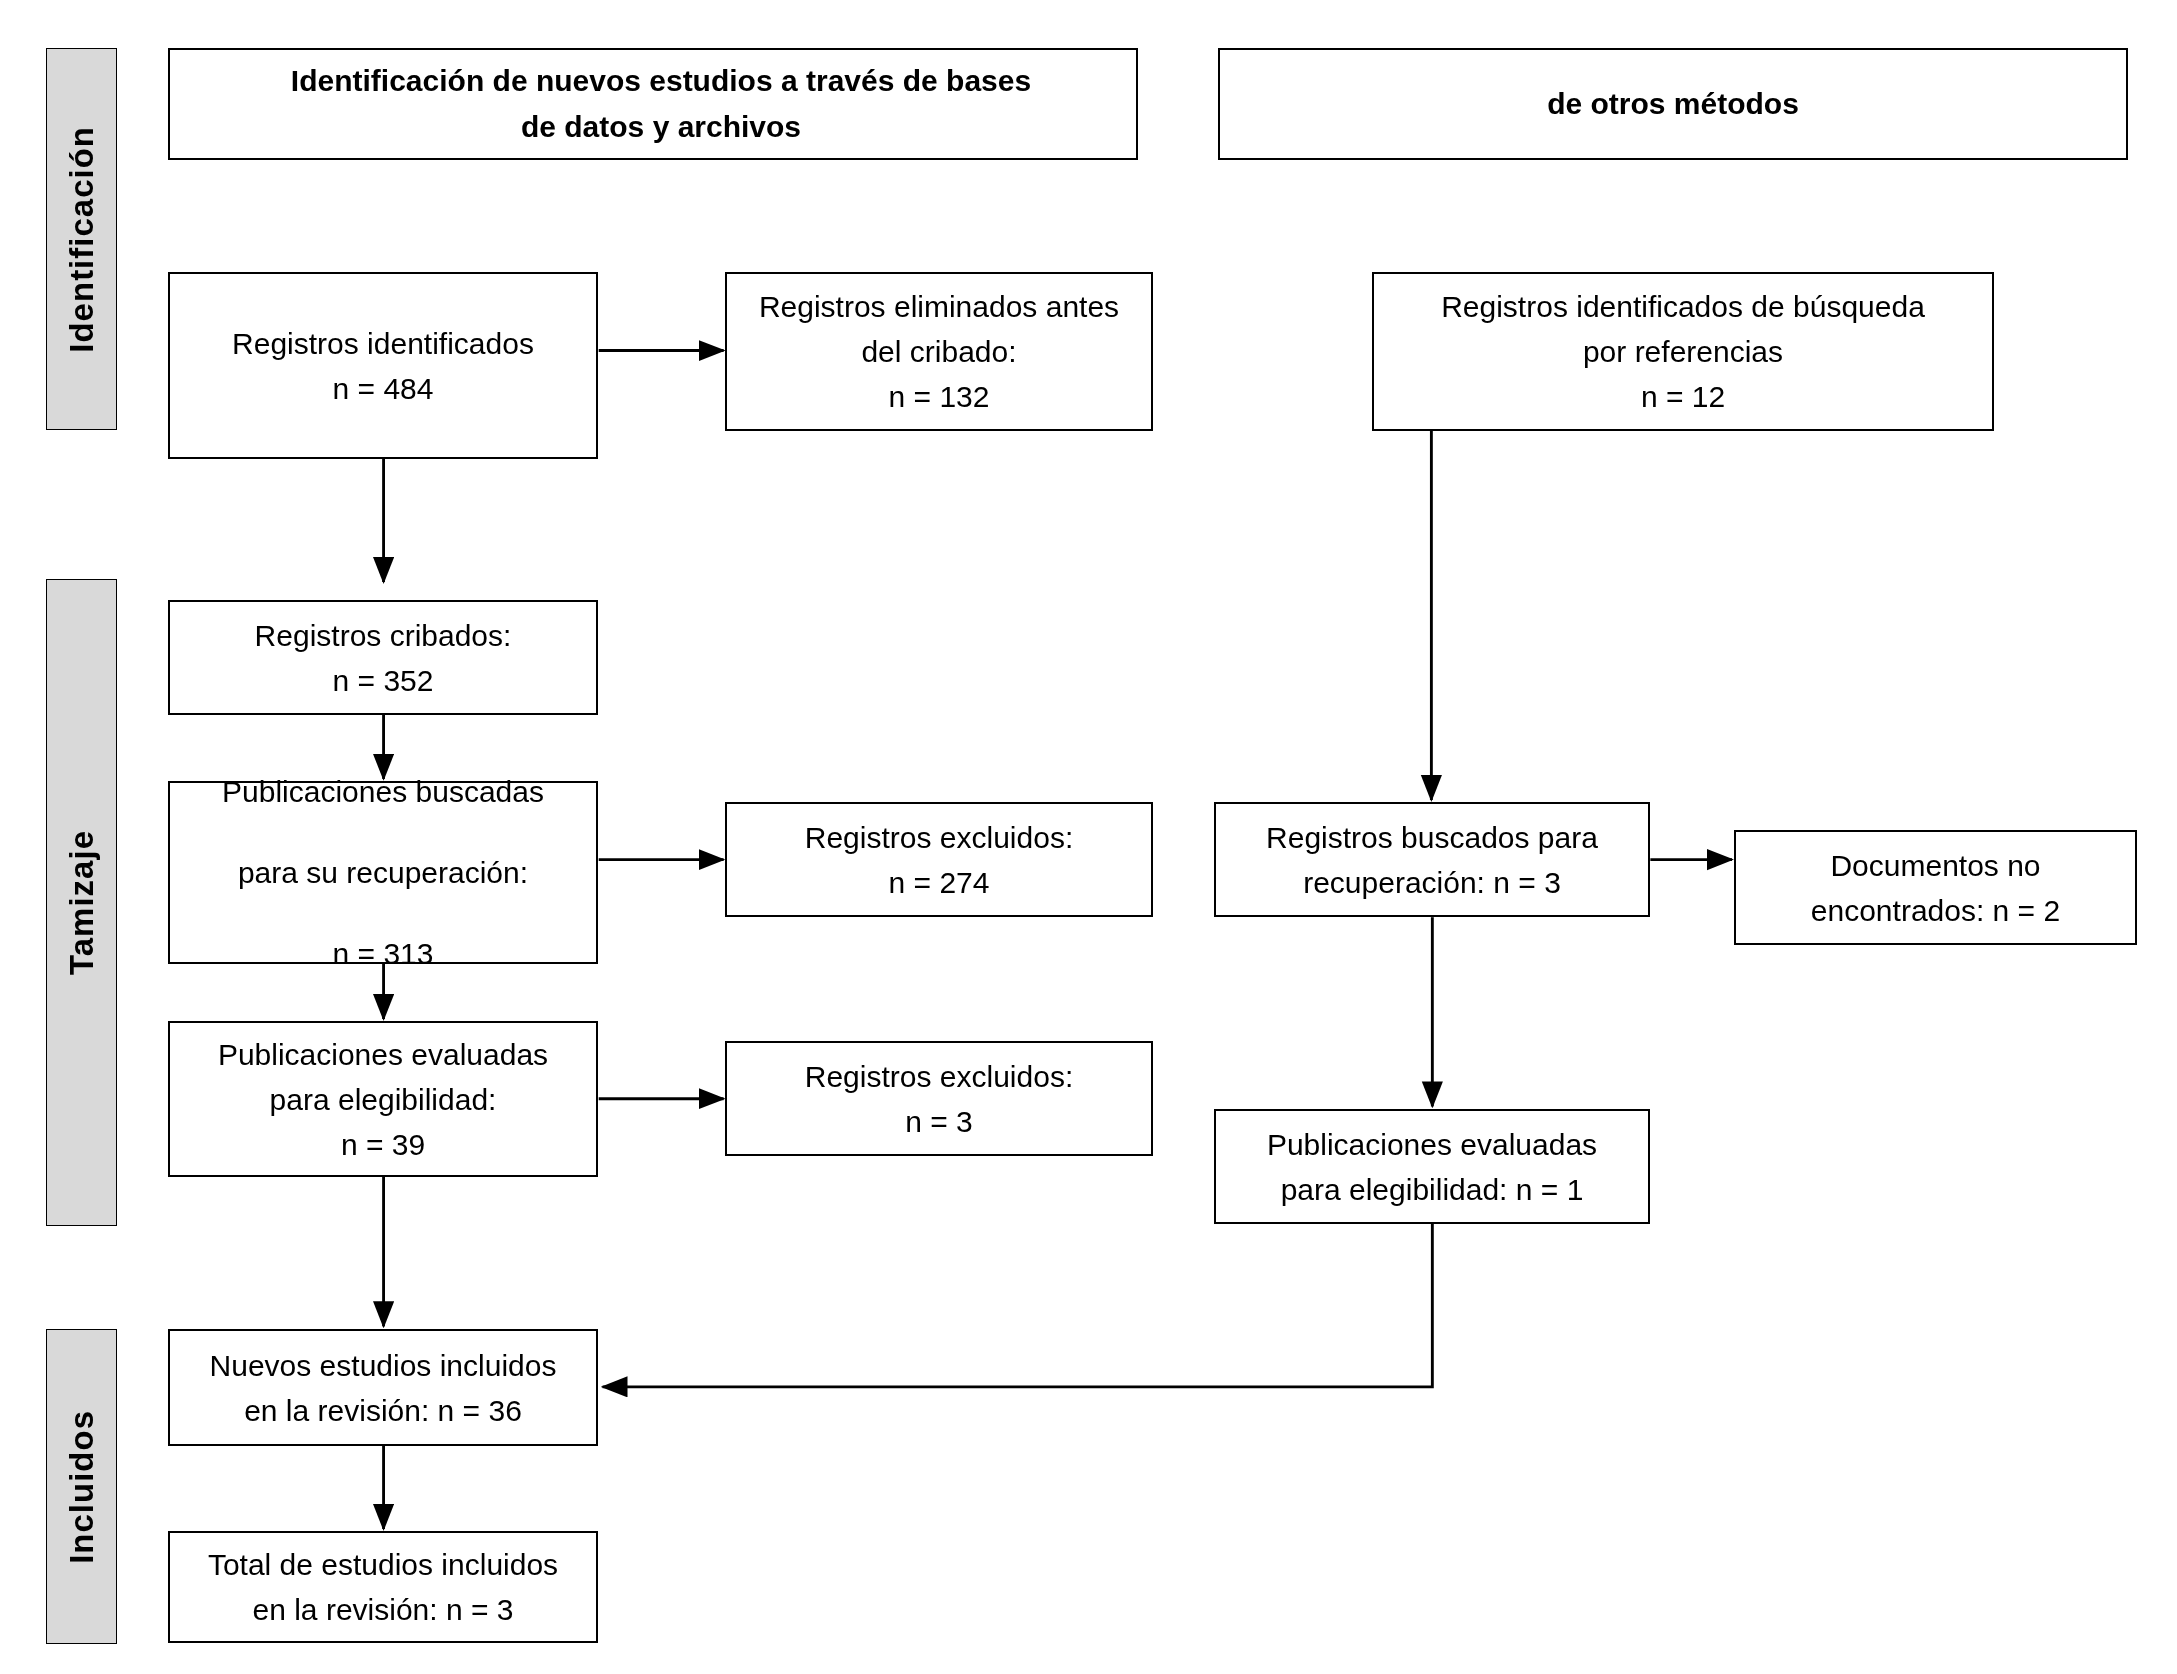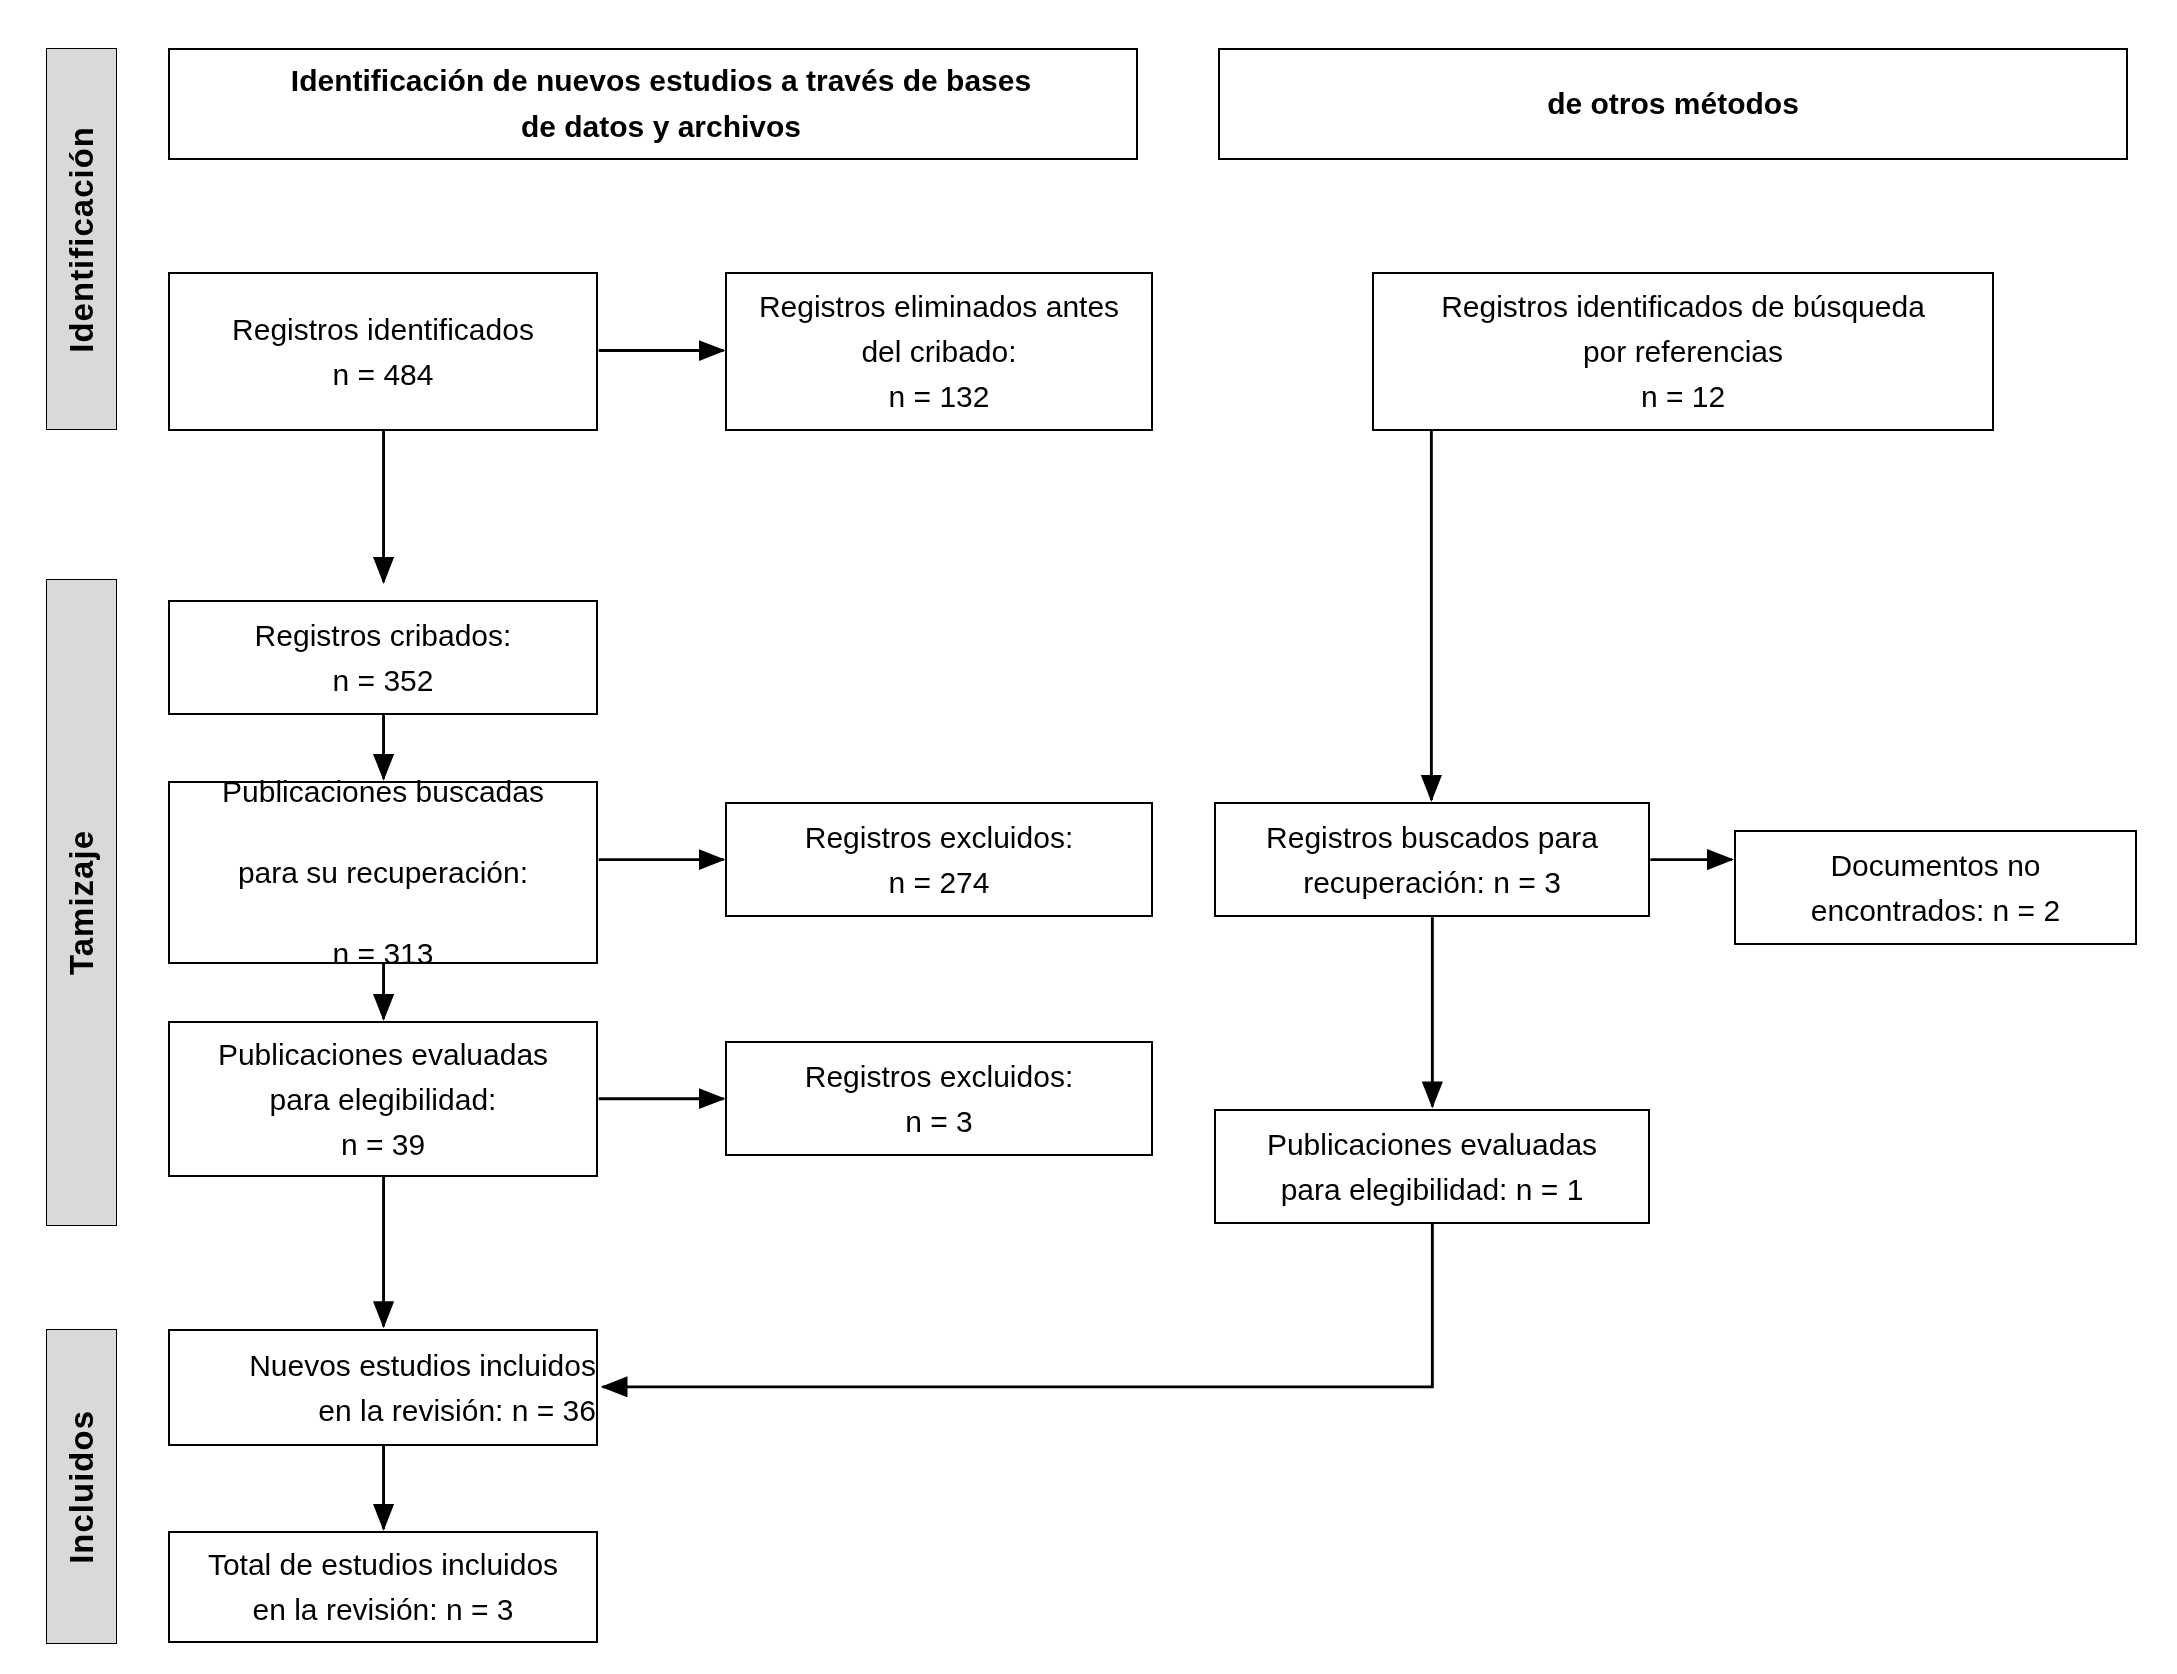--- a/index.html
+++ b/index.html
@@ -61,36 +61,36 @@
   }
 
   
   #stage-identification { left: 46px;  top: 48px;   width: 71px;  height: 382px; }
   #stage-screening      { left: 46px;  top: 579px;  width: 71px;  height: 647px; }
   #stage-included       { left: 46px;  top: 1329px; width: 71px;  height: 315px; }
 
   #header-databases     { left: 168px;  top: 48px; width: 970px; height: 112px; padding-left: 16px; }
   #header-other-methods { left: 1218px; top: 48px; width: 910px;  height: 112px; }
 
-  #box-records-identified    { left: 168px;  top: 272px;  width: 430px; height: 159px; text-align: right; }
+  #box-records-identified    { left: 168px;  top: 272px;  width: 430px; height: 187px; text-align: right; }
   #box-records-removed       { left: 725px;  top: 272px;  width: 428px; height: 159px; }
   #box-records-references    { left: 1372px; top: 272px;  width: 622px; height: 159px; }
 
   #box-records-screened      { left: 168px;  top: 584px;  width: 430px; height: 115px; margin-top: 16px; }
 
   #box-reports-sought        { left: 168px;  top: 781px;  width: 430px; height: 183px; gap: 36px; }
   #box-records-excluded-274  { left: 725px;  top: 802px;  width: 428px; height: 115px; }
   #box-records-sought-right  { left: 1214px; top: 802px;  width: 436px; height: 115px; }
   #box-docs-not-found        { left: 1734px; top: 802px;  width: 403px; height: 115px; margin-top: 28px; }
 
   #box-reports-assessed      { left: 168px;  top: 1021px; width: 430px; height: 156px; }
   #box-records-excluded-3    { left: 725px;  top: 1041px; width: 428px; height: 115px; }
   #box-reports-assessed-right{ left: 1214px; top: 1109px; width: 436px; height: 115px; }
 
-  #box-new-studies-included  { left: 168px;  top: 1329px; width: 430px; height: 117px; align-items: flex-end; }
+  #box-new-studies-included  { left: 168px;  top: 1329px; width: 430px; height: 117px; }
   #box-total-studies-included{ left: 168px;  top: 1531px; width: 430px; height: 112px; }
 </style>
 </head>
 <body>
 
 <div class="canvas">
 
   <div class="stage" id="stage-identification">
     <span>Identificación</span>
   </div>

